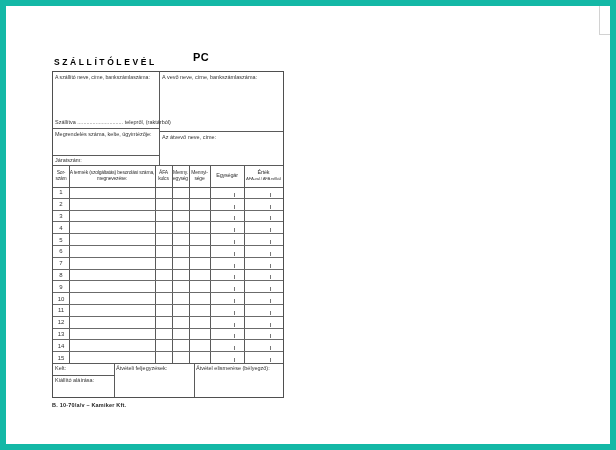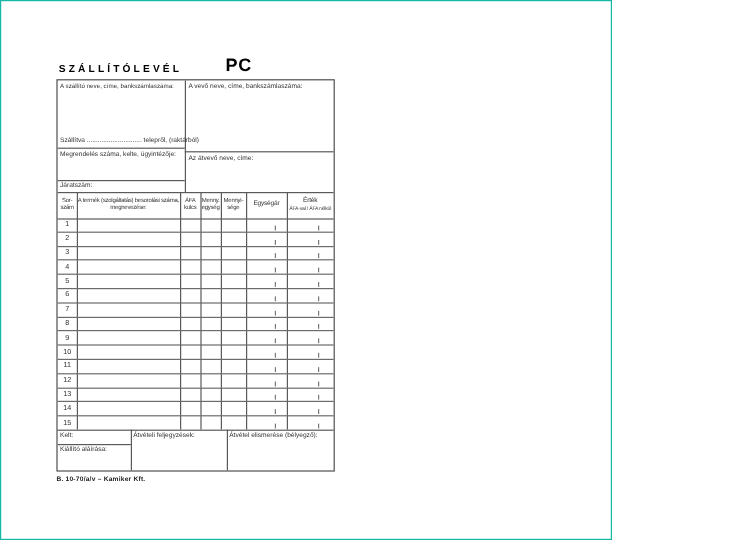--- a/index.html
+++ b/index.html
@@ -1,20 +1,20 @@
 <!DOCTYPE html>
 <html><head>
 <meta charset="utf-8">
 <style>
   html,body{margin:0;padding:0;background:#fff;}
   body{width:616px;height:450px;font-family:"Liberation Sans",sans-serif;}
-  .canvas{position:relative;width:510px;height:450px;background:#fff;border:1px solid #14b8a6;box-sizing:border-box;overflow:hidden;}
+  .canvas{position:relative;width:616px;height:450px;background:#fff;border:6px solid #14b8a6;box-sizing:border-box;overflow:hidden;}
   .artifact{position:absolute;background:#d2d2d2;}
   .title{position:absolute;left:48px;top:51px;font-size:8.5px;font-weight:bold;letter-spacing:2.6px;color:#000;white-space:nowrap;}
-  .pc{position:absolute;left:187px;top:45px;font-size:15px;font-weight:bold;color:#000;letter-spacing:0.5px;}
+  .pc{position:absolute;left:187px;top:45px;font-size:11px;font-weight:bold;color:#000;letter-spacing:0.5px;}
   .form{position:absolute;left:46px;top:65px;width:230px;height:325px;border:1px solid #4f4f4f;}
   .ln{position:absolute;background:#5a5a5a;}
   .lbl{position:absolute;font-size:5.5px;color:#333;white-space:nowrap;line-height:6px;}
   .lbl.sm{font-size:5.2px;}
   .hcell{position:absolute;display:flex;flex-direction:column;align-items:center;justify-content:center;text-align:center;color:#333;}
   .hcell span{display:block;font-size:5px;line-height:5.6px;letter-spacing:-0.2px;white-space:nowrap;}
   .hcell span.big{font-size:5.5px;}
   .hcell span.tiny{font-size:4.3px;color:#444;}
   .rows{position:absolute;left:0;top:115px;width:230px;height:176px;display:flex;flex-direction:column;}
   .t-row{flex:1 1 0;position:relative;}

